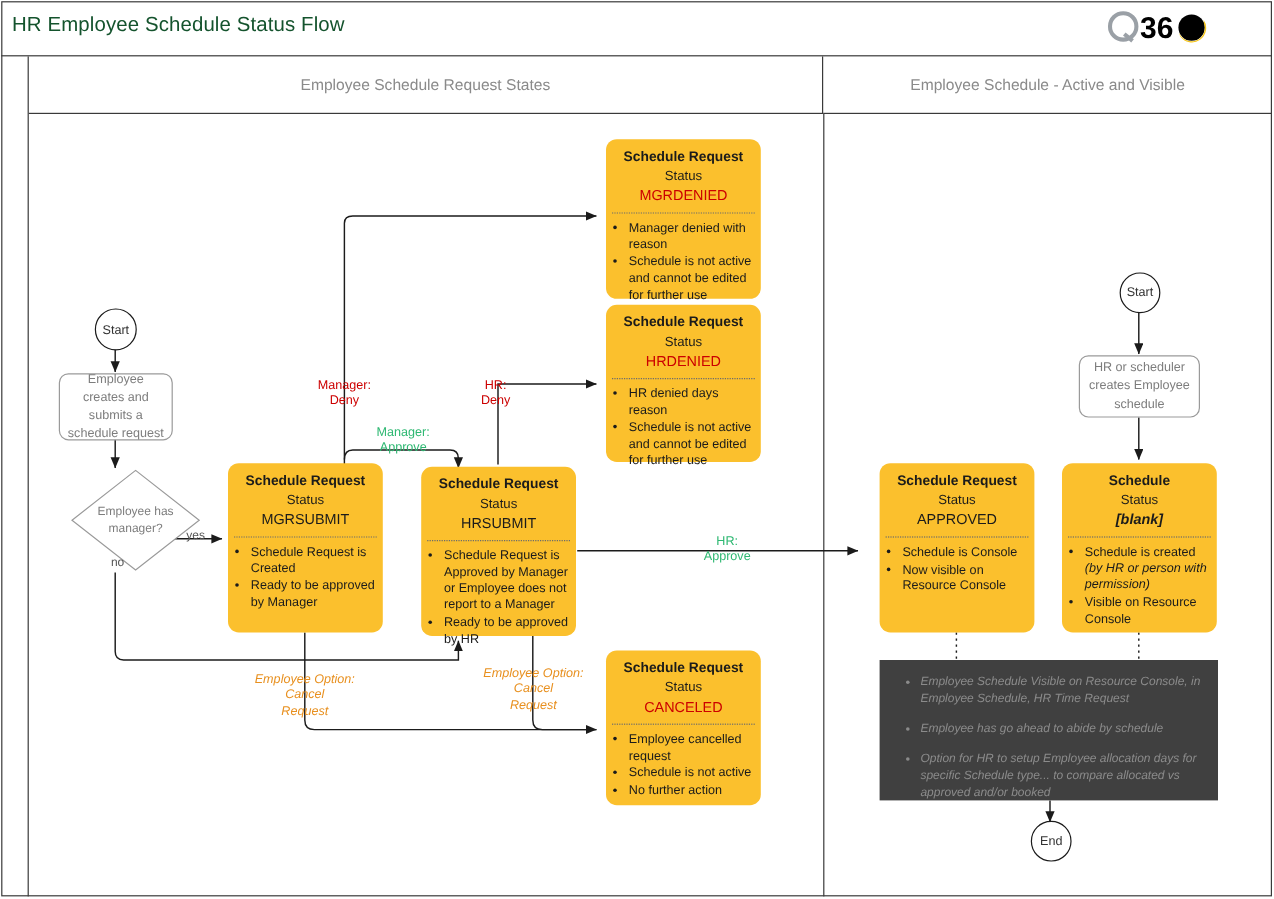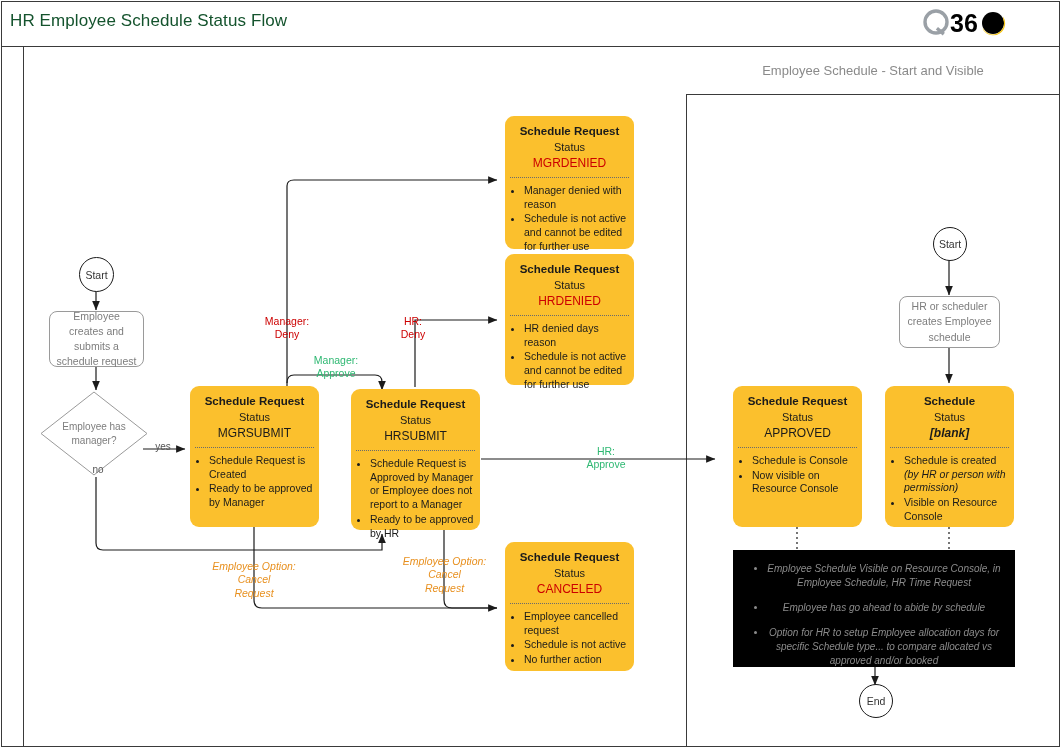--- a/index.html
+++ b/index.html
@@ -46,21 +46,21 @@
   
   .term{position:absolute;border:1.4px solid #1b1b1b;border-radius:50%;background:#ffffff;
         display:flex;align-items:center;justify-content:center;font-size:10.5px;color:#333;}
 
   
   .diamond-wrap{position:absolute;}
   .diamond-label{position:absolute;left:0;top:0;width:100%;height:100%;display:flex;align-items:center;
                  justify-content:center;text-align:center;font-size:10px;color:#7d7d7d;line-height:1.35;}
 
   
-  .note{position:absolute;background:#000000;box-sizing:border-box;text-align:center;}
+  .note{position:absolute;background:#404040;box-sizing:border-box;}
   .note ul{margin:0;padding:12px 14px 10px 34px;list-style:disc;}
   .note li{font-size:10px;color:#8b8b8b;font-style:italic;line-height:1.4;margin-bottom:11px;}
   .note li:last-child{margin-bottom:0;}
 
   
   .elabel{position:absolute;text-align:center;line-height:1.28;white-space:pre-line;}
   .elabel.red{color:#cc0000;font-size:10.5px;}
   .elabel.green{color:#2eb872;font-size:10.5px;}
   .elabel.orange{color:#e8901f;font-size:10.5px;font-style:italic;}
   .elabel.gray{color:#555;font-size:10px;}
@@ -82,21 +82,22 @@
       </g>
       <text x="28" y="24" font-family="'Liberation Sans',sans-serif" font-size="25" font-weight="bold" fill="#000000">36</text>
       <g>
         <circle cx="71" cy="15" r="11" fill="#000000"></circle>
         <path d="M60.6 19.2 A11 11 0 0 0 81.3 11.6 L81.0 8.5 A11 11 0 0 1 61.4 22.2 Z" fill="#f5c518"></path>
       </g>
     </svg>
   </div>
 
   <div class="lane-left-strip"></div>
-  <div class="lane-hdr lane-hdr-b">Employee Schedule - Start and Visible</div>
+  <div class="lane-hdr lane-hdr-a">Employee Schedule Request States</div>
+  <div class="lane-hdr lane-hdr-b">Employee Schedule - Active and Visible</div>
   <div class="lane-div"></div>
 
   <svg id="wires" xmlns="http://www.w3.org/2000/svg">
     <defs>
       <marker id="ah" markerWidth="9" markerHeight="9" refX="7.4" refY="3.2" orient="auto">
         <path d="M0,0 L7.6,3.2 L0,6.4 z" fill="#1b1b1b"></path>
       </marker>
     </defs>
     <g fill="none" stroke="#1b1b1b" stroke-width="1.2">
 
@@ -132,21 +133,21 @@
   </svg>
 
   <div class="term" style="left:79px;top:257px;width:33px;height:33px;">
     <span>Start</span>
   </div>
 
   <div class="pbox" style="left:49px;top:311px;width:95px;height:56px;">
     <span>Employee creates and submits a schedule request</span>
   </div>
 
-  <div class="diamond-wrap" style="left:39px;top:390px;width:110px;height:87px;">
+  <div class="diamond-wrap" style="left:58px;top:390px;width:110px;height:87px;">
     <svg width="110" height="87" viewBox="0 0 110 87" xmlns="http://www.w3.org/2000/svg">
       <polygon points="55,2 108,43.5 55,85 2,43.5" fill="#ffffff" stroke="#9a9a9a" stroke-width="1"></polygon>
     </svg>
     <div class="diamond-label">Employee has manager?</div>
   </div>
 
   <div class="elabel gray" style="left:150px;top:441px;width:26px;">yes</div>
   <div class="elabel gray" style="left:86px;top:464px;width:24px;">no</div>
 
   <div class="elabel red" style="left:226px;top:315px;width:122px;">Manager:

